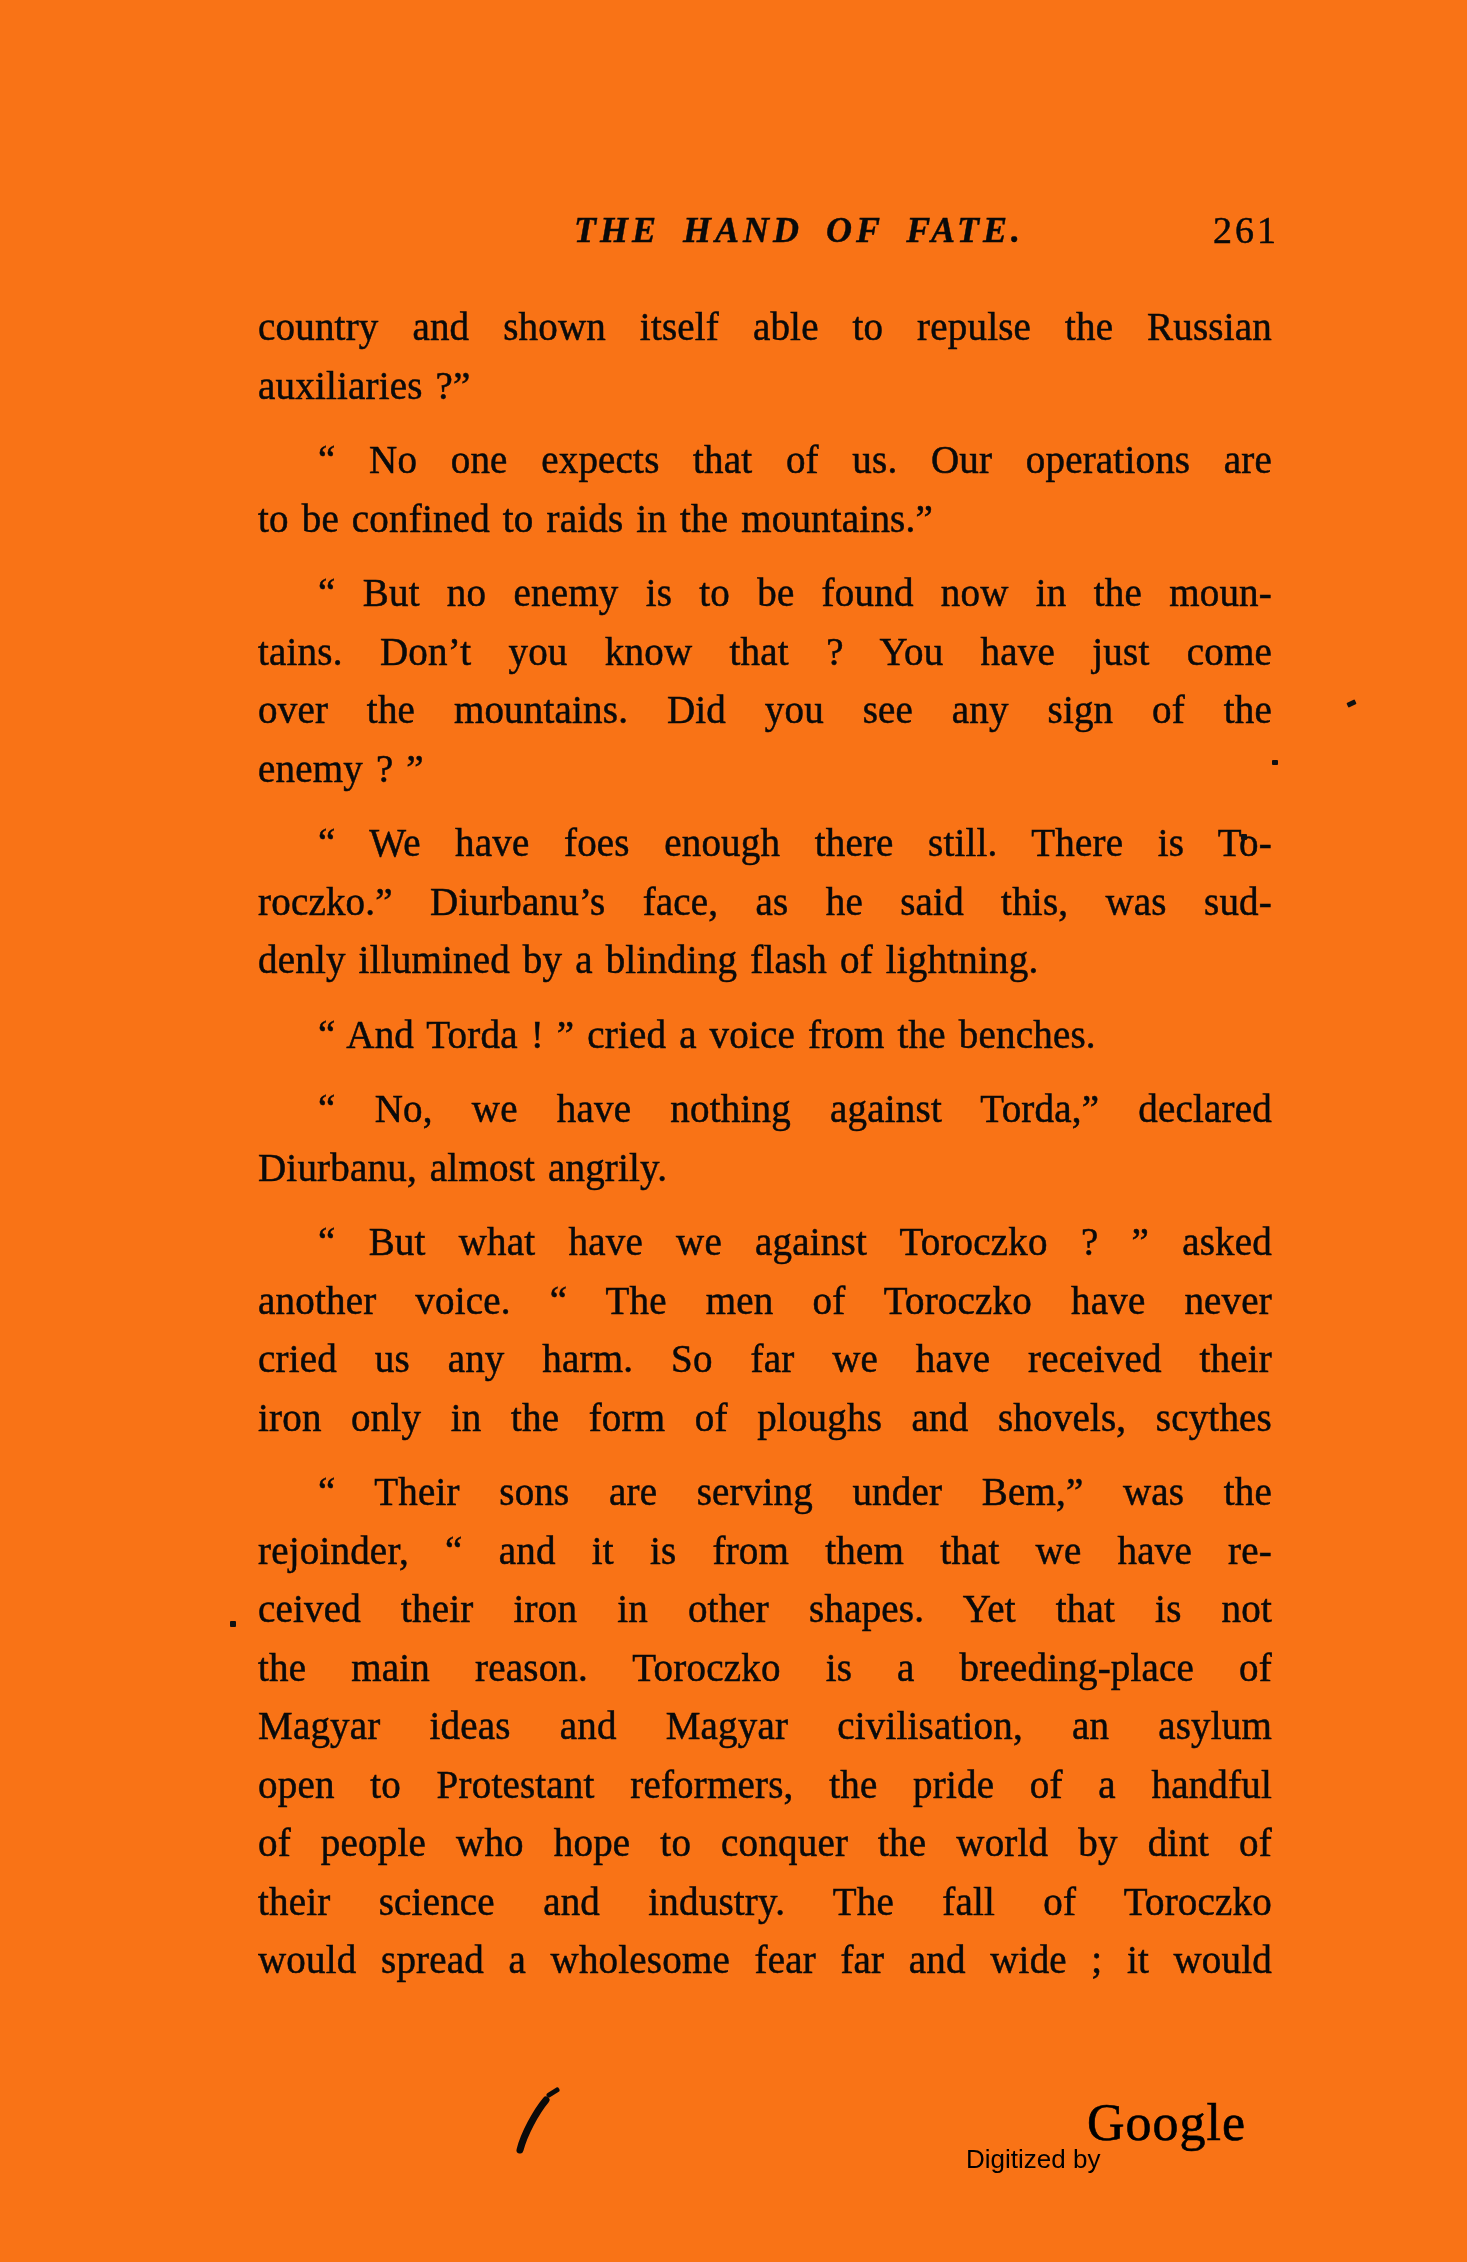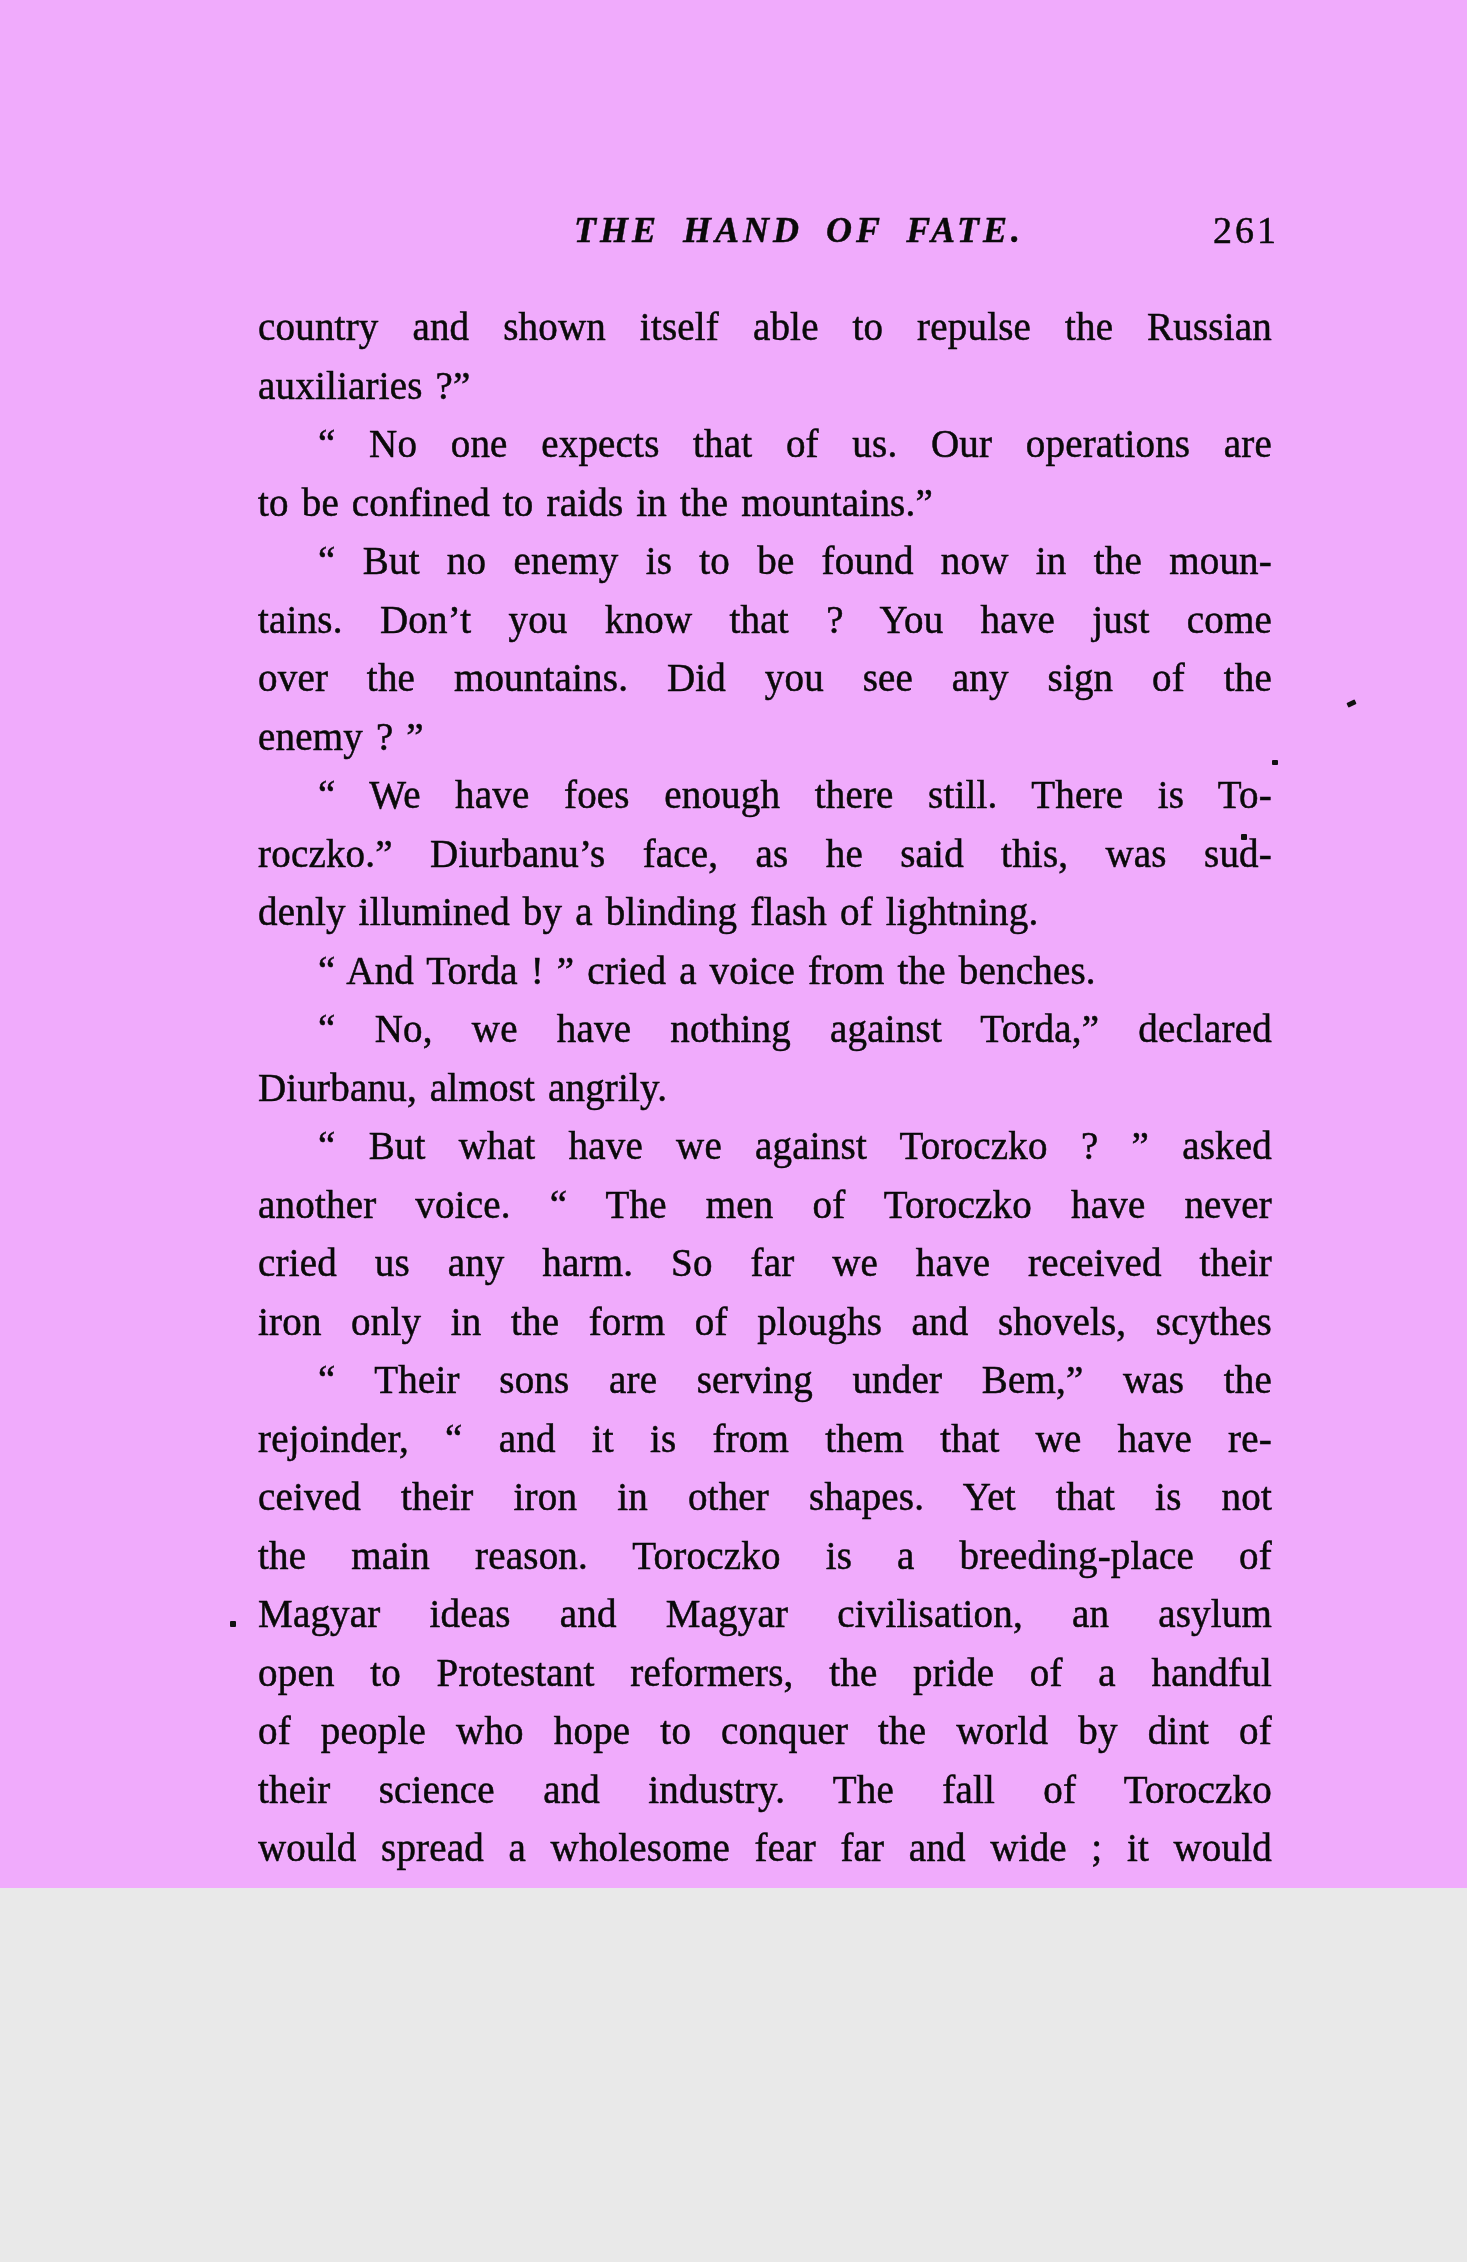--- a/index.html
+++ b/index.html
@@ -1,19 +1,19 @@
 <!DOCTYPE html>
 <html><head>
 <meta charset="utf-8">
 <style>
   html,body{margin:0;padding:0;background:#e9e9e9;}
   .page{
     position:relative;
-    width:1467px;height:1888px;
-    background:#f0abfc;
+    width:1467px;height:2262px;
+    background:#f97316;
     overflow:hidden;
     font-family:"Liberation Serif","DejaVu Serif",serif;
     color:#0a0a0a;
   }
   
   .header-title{
     position:absolute;left:574px;top:212px;
     font-style:italic;font-weight:700;
     font-size:36px;line-height:36px;
     letter-spacing:4px;word-spacing:10px;
@@ -31,21 +31,21 @@
   .text-block{
     position:absolute;left:258px;top:298px;width:1014px;
     font-size:39px;line-height:58.5px;
     letter-spacing:0.2px;word-spacing:3px;
     -webkit-text-stroke:0.5px #0a0a0a;
   }
   .bl{
     width:1014px;height:58.5px;overflow:hidden;
     text-align:justify;text-align-last:justify;
   }
-  .bl.ind{text-indent:60px;}
+  .bl.ind{text-indent:60px;margin-top:16px;}
   .bl.pl{text-align-last:left;}
   
   .slash-mark{position:absolute;left:512px;top:2086px;}
   .digitized-by{
     position:absolute;left:966px;top:2122px;
     font-family:"Liberation Sans","DejaVu Sans",sans-serif;
     font-size:26px;line-height:26px;color:#000;
     white-space:nowrap;
     margin-top:24px;
   }

